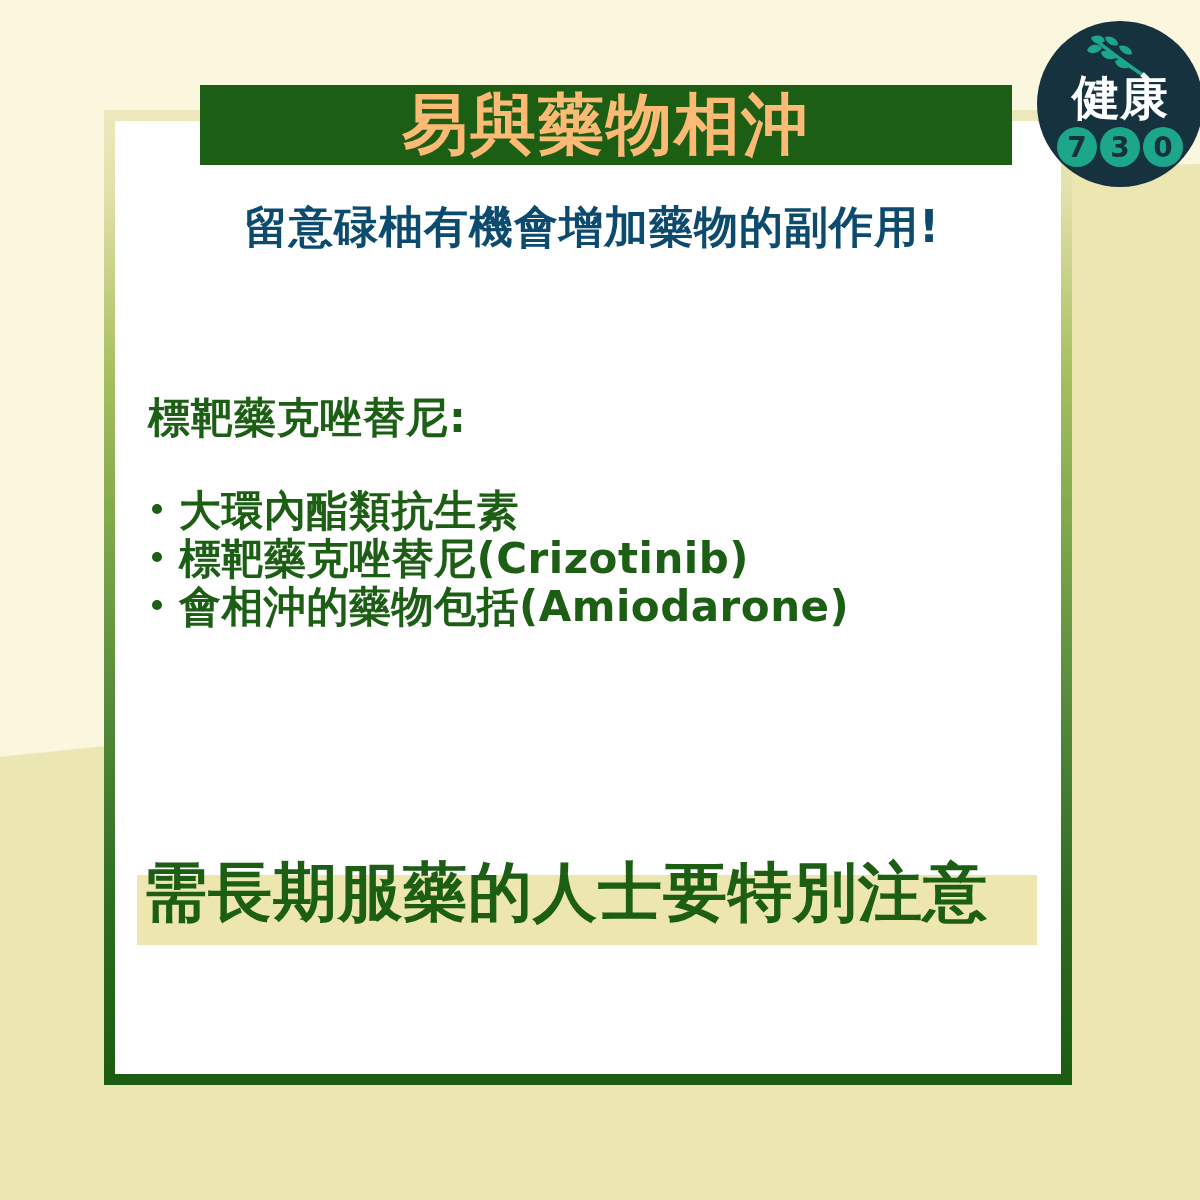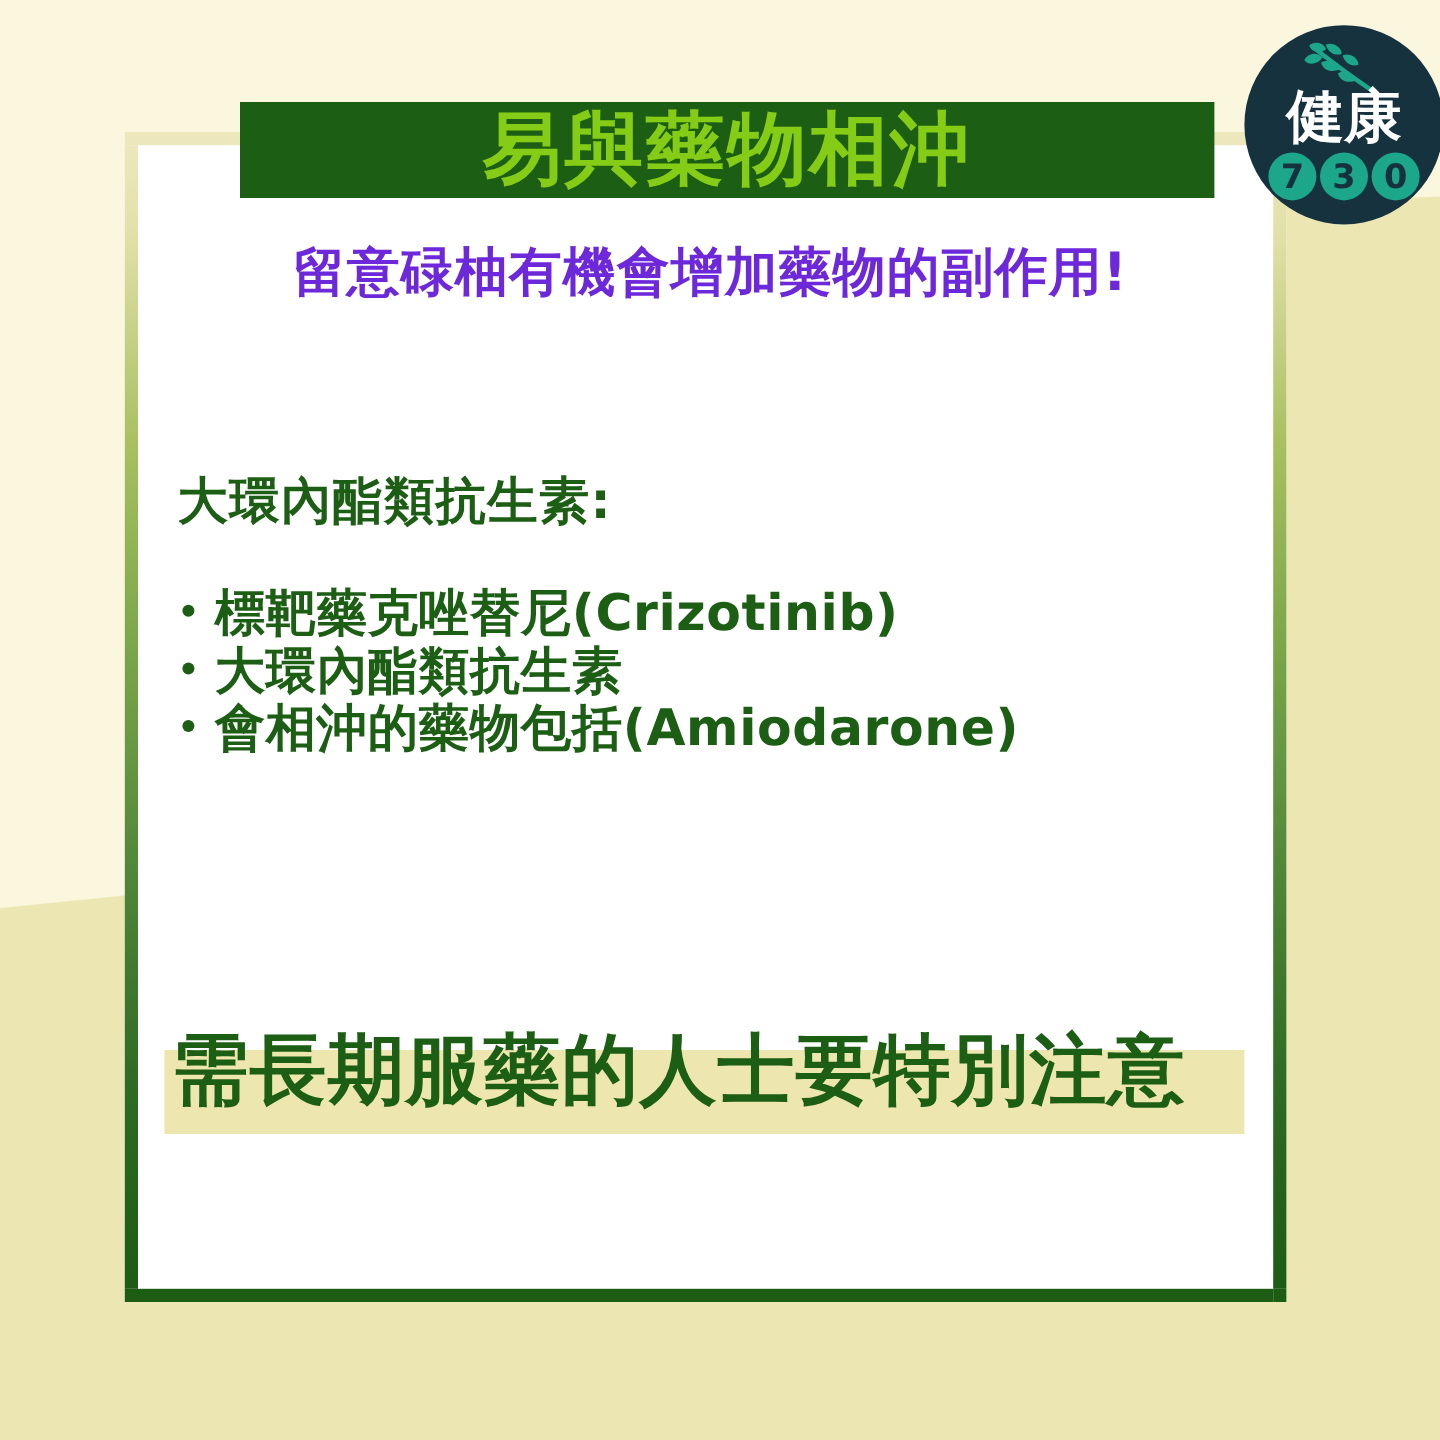--- a/index.html
+++ b/index.html
@@ -69,37 +69,37 @@
     left: 200px;
     top: 85px;
     width: 812px;
     height: 80px;
     background: #1C5E14;
     display: flex;
     align-items: center;
     justify-content: center;
   }
   .title-text {
-    color: #84cc16;
+    color: #fdba74;
     font-size: 66px;
     font-weight: bold;
     letter-spacing: 2px;
     line-height: 1;
     white-space: nowrap;
     font-family: "DejaVu Sans", "Liberation Sans", sans-serif;
   }
 
   
   .subtitle {
     position: absolute;
     left: 104px;
     top: 198px;
     width: 976px;
     text-align: center;
-    color: #6d28d9;
+    color: #0c4a6e;
     font-size: 44px;
     font-weight: bold;
     letter-spacing: 1px;
     white-space: nowrap;
     font-family: "DejaVu Sans", "Liberation Sans", sans-serif;
   }
 
   
   .list-heading {
     position: absolute;
@@ -237,30 +237,30 @@
   <div class="bg-wedge-right"></div>
 
   <div class="card"></div>
 
   <div class="title-banner">
     <div class="title-text">易與藥物相沖</div>
   </div>
 
   <div class="subtitle">留意碌柚有機會增加藥物的副作用!</div>
 
-  <div class="list-heading">大環內酯類抗生素:</div>
+  <div class="list-heading">標靶藥克唑替尼:</div>
 
   <ul class="drug-list">
     <li>
       <span class="bullet-dot"></span>
-      <span>標靶藥克唑替尼(Crizotinib)</span>
+      <span>大環內酯類抗生素</span>
     </li>
     <li>
       <span class="bullet-dot"></span>
-      <span>大環內酯類抗生素</span>
+      <span>標靶藥克唑替尼(Crizotinib)</span>
     </li>
     <li>
       <span class="bullet-dot"></span>
       <span>會相沖的藥物包括(Amiodarone)</span>
     </li>
   </ul>
 
   <div class="highlight-wrap">
     <div class="highlight-band"></div>
     <div class="highlight-text">需長期服藥的人士要特別注意</div>

